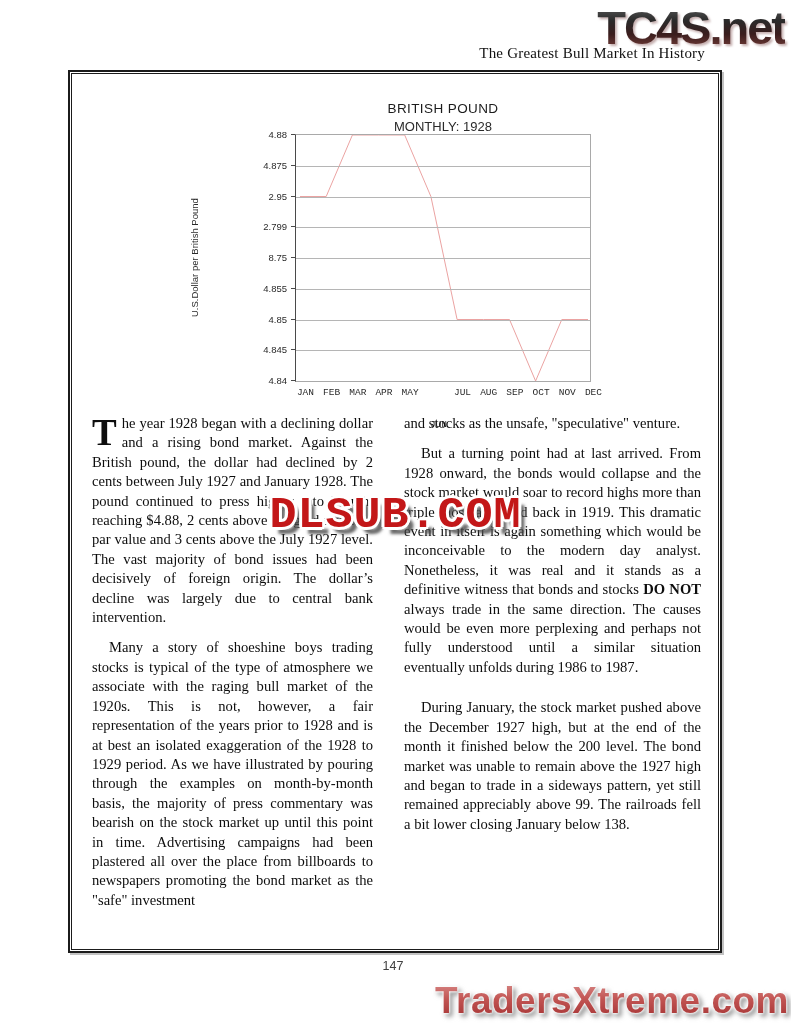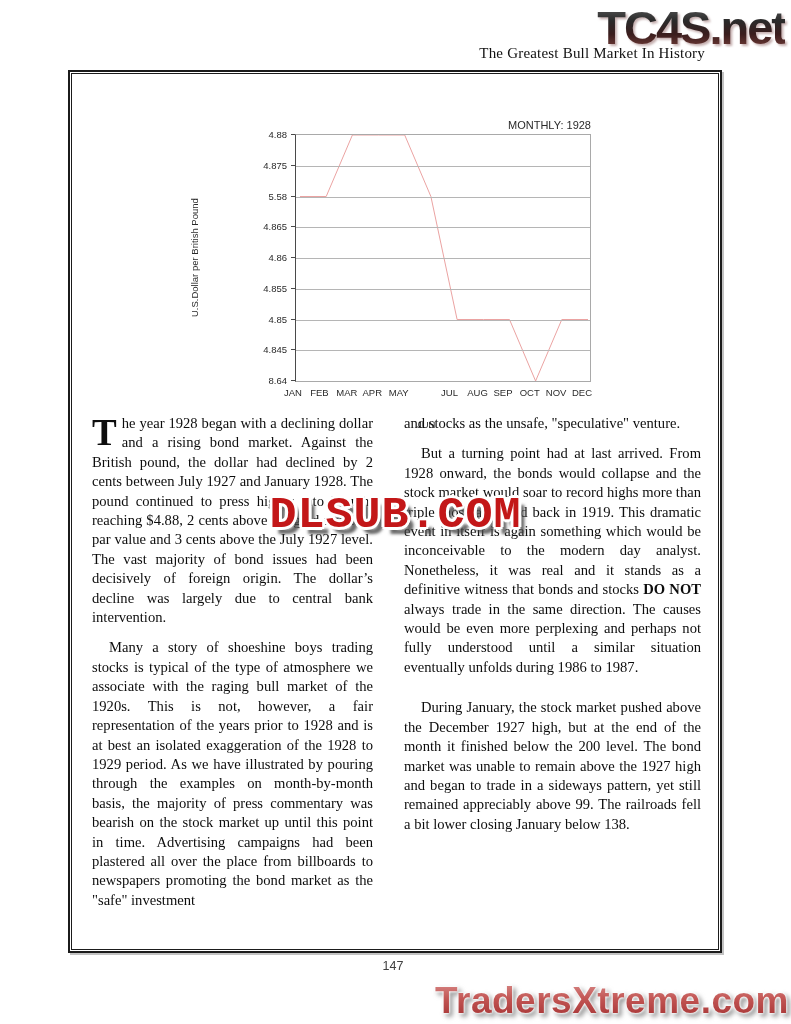--- a/index.html
+++ b/index.html
@@ -25,34 +25,34 @@
     position:absolute;left:68px;top:70px;width:650px;height:879px;
     border:2px solid #1b1b1b;background:#fff;
     box-shadow:2px 2px 0 rgba(120,120,120,0.45);
   }
   .page-box-inner{position:absolute;inset:1px;border:1px solid #1b1b1b;}
   
   #chart{position:absolute;left:180px;top:95px;width:430px;height:312px;
          font-family:"Liberation Sans",sans-serif;color:#222;}
   .chart-title{position:absolute;left:115px;top:6px;width:296px;text-align:center;
                font-size:13.5px;letter-spacing:0.4px;color:#1c1c1c;}
-  .chart-subtitle{position:absolute;left:115px;top:24px;width:296px;text-align:right;
-                  font-size:11px;color:#2a2a2a;}
+  .chart-subtitle{position:absolute;left:115px;top:24px;width:296px;text-align:center;
+                  font-size:13px;color:#2a2a2a;}
   .chart-ylabel{
     position:absolute;left:8px;top:39px;height:248px;width:14px;
     writing-mode:vertical-rl;transform:rotate(180deg);
     font-size:9.5px;color:#2a2a2a;text-align:center;line-height:14px;
   }
   #plot{position:absolute;left:115px;top:39px;width:296px;height:248px;
         border:1px solid #a9a9a9;border-left:1px solid #4a4a4a;box-sizing:border-box;}
   #plot svg{position:absolute;left:0;top:0;}
   .gridline{position:absolute;left:0;width:100%;height:1px;background:#b5b5b5;}
   .ytick-label{position:absolute;width:48px;text-align:right;font-size:9.5px;color:#2a2a2a;}
   .ytick-mark{position:absolute;width:4px;height:1px;background:#4a4a4a;}
-  .xtick-label{position:absolute;width:30px;text-align:left;font-size:9.5px;color:#2a2a2a;top:292px;}
+  .xtick-label{position:absolute;width:30px;text-align:right;font-size:9.5px;color:#2a2a2a;top:292px;font-family:Liberation Mono, monospace;}
   
   .col{position:absolute;top:414px;font-size:14.6px;line-height:19.4px;
        text-align:justify;color:#0d0d0d;}
   #col-left{left:92px;width:281px;}
   #col-right{left:404px;width:297px;}
   .col p{margin:0;}
   .col p.spaced{margin-top:11px;text-indent:17px;}
   .col p.spaced-wide{margin-top:21px;text-indent:17px;}
   .dropcap{float:left;font-size:37px;line-height:31px;font-weight:bold;
            margin:3px 5px 0 0;color:#0d0d0d;}
@@ -84,51 +84,52 @@
 <body>
 
 <div class="site-logo">TC4S.net</div>
 <div class="tagline">The Greatest Bull Market In History</div>
 
 <div class="page-box">
   <div class="page-box-inner"></div>
 </div>
 
 <div id="chart">
+  <div class="chart-title">BRITISH POUND</div>
   <div class="chart-subtitle">MONTHLY: 1928</div>
   <div class="chart-ylabel">U.S.Dollar per British Pound</div>
   <div id="plot">
     <svg id="plot-svg" width="294" height="246" viewBox="0 0 294 246" preserveAspectRatio="none">
       <polyline id="price-line" fill="none" stroke-width="1" stroke="#eba3a2" points="4.0,61.5 30.2,61.5 56.4,0.0 82.5,0.0 108.7,0.0 134.9,61.5 161.1,184.5 187.3,184.5 213.5,184.5 239.6,246.0 265.8,184.5 292.0,184.5"></polyline>
     </svg>
   <div class="gridline" style="top: 30.75px;"></div>
       <div class="gridline" style="top: 61.5px;"></div>
       <div class="gridline" style="top: 92.25px;"></div>
       <div class="gridline" style="top: 123px;"></div>
       <div class="gridline" style="top: 153.75px;"></div>
       <div class="gridline" style="top: 184.5px;"></div>
       <div class="gridline" style="top: 215.25px;"></div>
     </div>
 <div class="ytick-label" style="left: 59px; top: 34px;">4.88</div>
     <div class="ytick-mark" style="left: 111px; top: 39px;"></div>
     <div class="ytick-label" style="left: 59px; top: 64.75px;">4.875</div>
     <div class="ytick-mark" style="left: 111px; top: 69.75px;"></div>
-    <div class="ytick-label" style="left: 59px; top: 95.5px;">5.58</div>
+    <div class="ytick-label" style="left: 59px; top: 95.5px;">2.95</div>
     <div class="ytick-mark" style="left: 111px; top: 100.5px;"></div>
-    <div class="ytick-label" style="left: 59px; top: 126.25px;">4.865</div>
+    <div class="ytick-label" style="left: 59px; top: 126.25px;">2.799</div>
     <div class="ytick-mark" style="left: 111px; top: 131.25px;"></div>
-    <div class="ytick-label" style="left: 59px; top: 157px;">4.86</div>
+    <div class="ytick-label" style="left: 59px; top: 157px;">8.75</div>
     <div class="ytick-mark" style="left: 111px; top: 162px;"></div>
     <div class="ytick-label" style="left: 59px; top: 187.75px;">4.855</div>
     <div class="ytick-mark" style="left: 111px; top: 192.75px;"></div>
     <div class="ytick-label" style="left: 59px; top: 218.5px;">4.85</div>
     <div class="ytick-mark" style="left: 111px; top: 223.5px;"></div>
     <div class="ytick-label" style="left: 59px; top: 249.25px;">4.845</div>
     <div class="ytick-mark" style="left: 111px; top: 254.25px;"></div>
-    <div class="ytick-label" style="left: 59px; top: 280px;">8.64</div>
+    <div class="ytick-label" style="left: 59px; top: 280px;">4.84</div>
     <div class="ytick-mark" style="left: 111px; top: 285px;"></div>
     <div class="xtick-label" style="left: 104px;">JAN</div>
     <div class="xtick-label" style="left: 130.182px;">FEB</div>
     <div class="xtick-label" style="left: 156.364px;">MAR</div>
     <div class="xtick-label" style="left: 182.545px;">APR</div>
     <div class="xtick-label" style="left: 208.727px;">MAY</div>
     <div class="xtick-label" style="left: 237px; margin-top: 32px;">JUN</div>
     <div class="xtick-label" style="left: 261.091px;">JUL</div>
     <div class="xtick-label" style="left: 287.273px;">AUG</div>
     <div class="xtick-label" style="left: 313.455px;">SEP</div>

